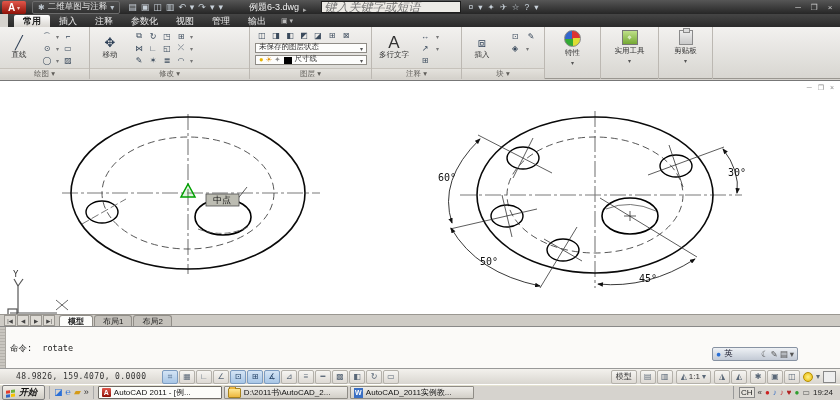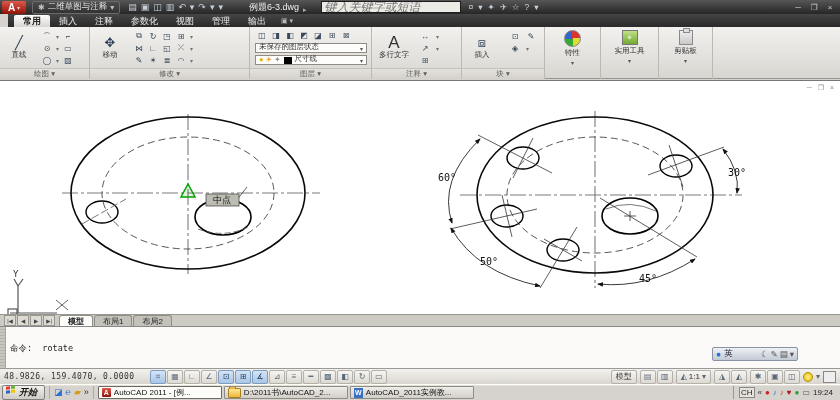--- a/index.html
+++ b/index.html
@@ -84,37 +84,37 @@
   .cmd-grip{width:5px;background:repeating-linear-gradient(#c9c6c0 0 2px,#b5b2ac 2px 3px);border-right:1px solid #a9a6a0}
   .cmd-lines{padding:1px 4px;font-family:"DejaVu Sans Mono",monospace;font-size:8.5px;
              line-height:8.2px;color:#1c1c1c;white-space:pre}
   
   #ime{left:712px;top:347px;width:86px;height:14px;background:linear-gradient(#eef1f5,#c3cad5);
        border:1px solid #8792a2;border-radius:2px;display:flex;align-items:center;gap:3px;
        padding:0 3px;font-size:8.5px;color:#223;box-sizing:border-box;z-index:5}
   
   #statusbar{left:0;top:368px;width:840px;height:16px;background:linear-gradient(#f3f1ed,#d9d6d0);
              border-top:1px solid #999;display:flex;align-items:center;box-sizing:border-box;font-size:8px;color:#333}
-  .coords{width:146px;padding-left:4px;letter-spacing:.4px;font-family:"DejaVu Sans Mono",monospace;font-size:8px}
+  .coords{width:146px;padding-left:16px;letter-spacing:.4px;font-family:"DejaVu Sans Mono",monospace;font-size:8px}
   .stbtns{display:flex;gap:1px}
   .stbtns span{width:14px;height:12px;border:1px solid #b4b1aa;border-radius:2px;display:flex;
                align-items:center;justify-content:center;font-size:8px;color:#5a6878;
                background:linear-gradient(#f6f5f2,#ddd9d3)}
   .stbtns span.on{background:linear-gradient(#d4e4f5,#a8c6e6);border-color:#7d9cc0;color:#1c3least}
   .stbtns span.on{background:linear-gradient(#d4e4f5,#a8c6e6);border-color:#7d9cc0;color:#1c3a5e}
   .stright{margin-left:auto;display:flex;align-items:center;gap:3px;margin-right:4px}
   .stright .btn{height:12px;border:1px solid #b4b1aa;border-radius:2px;padding:0 4px;display:flex;
                 align-items:center;gap:2px;background:linear-gradient(#f6f5f2,#ddd9d3);font-size:8px;color:#333}
   .stright .g{color:#5a6878;font-size:8px}
   .bulb{width:8px;height:8px;border-radius:50%;background:radial-gradient(#fff28a,#e8b500);border:1px solid #b58e00}
   .cscreen{width:11px;height:10px;border:1px solid #888;background:#eee}
   
   #taskbar{left:0;top:384px;width:840px;height:16px;background:linear-gradient(#ecead2 0%,#d6d3ce 10%,#d6d3ce 100%);
            border-top:1px solid #fff;display:flex;align-items:center;box-sizing:border-box}
-  .startbtn{height:13px;margin-left:2px;padding:0 7px 0 3px;display:flex;align-items:flex-start;gap:3px;
+  .startbtn{height:13px;margin-left:2px;padding:0 7px 0 3px;display:flex;align-items:flex-end;gap:3px;
             background:linear-gradient(#f2f0ea,#cfccc5);border:1px solid #808080;border-radius:2px;
             font-size:9px;font-weight:bold;font-style:italic;color:#111}
   .flag{width:10px;height:9px;display:grid;grid-template-columns:4px 4px;grid-template-rows:3px 3px;
         gap:1px;transform:skewY(-8deg)}
   .flag i{display:block}
   .ql{display:flex;align-items:center;gap:3px;margin:0 4px;padding:0 4px;border-left:1px solid #aaa;border-right:1px solid #aaa;height:13px}
   .ql span{font-size:9px;line-height:9px}
   .twin{width:124px;height:13px;margin-right:2px;border:1px solid #8f8c86;border-radius:1px;
         background:linear-gradient(#efede9,#d2cfc8);display:flex;align-items:center;gap:3px;
         padding:0 3px;font-size:8px;color:#111;overflow:hidden;white-space:nowrap;box-sizing:border-box}

